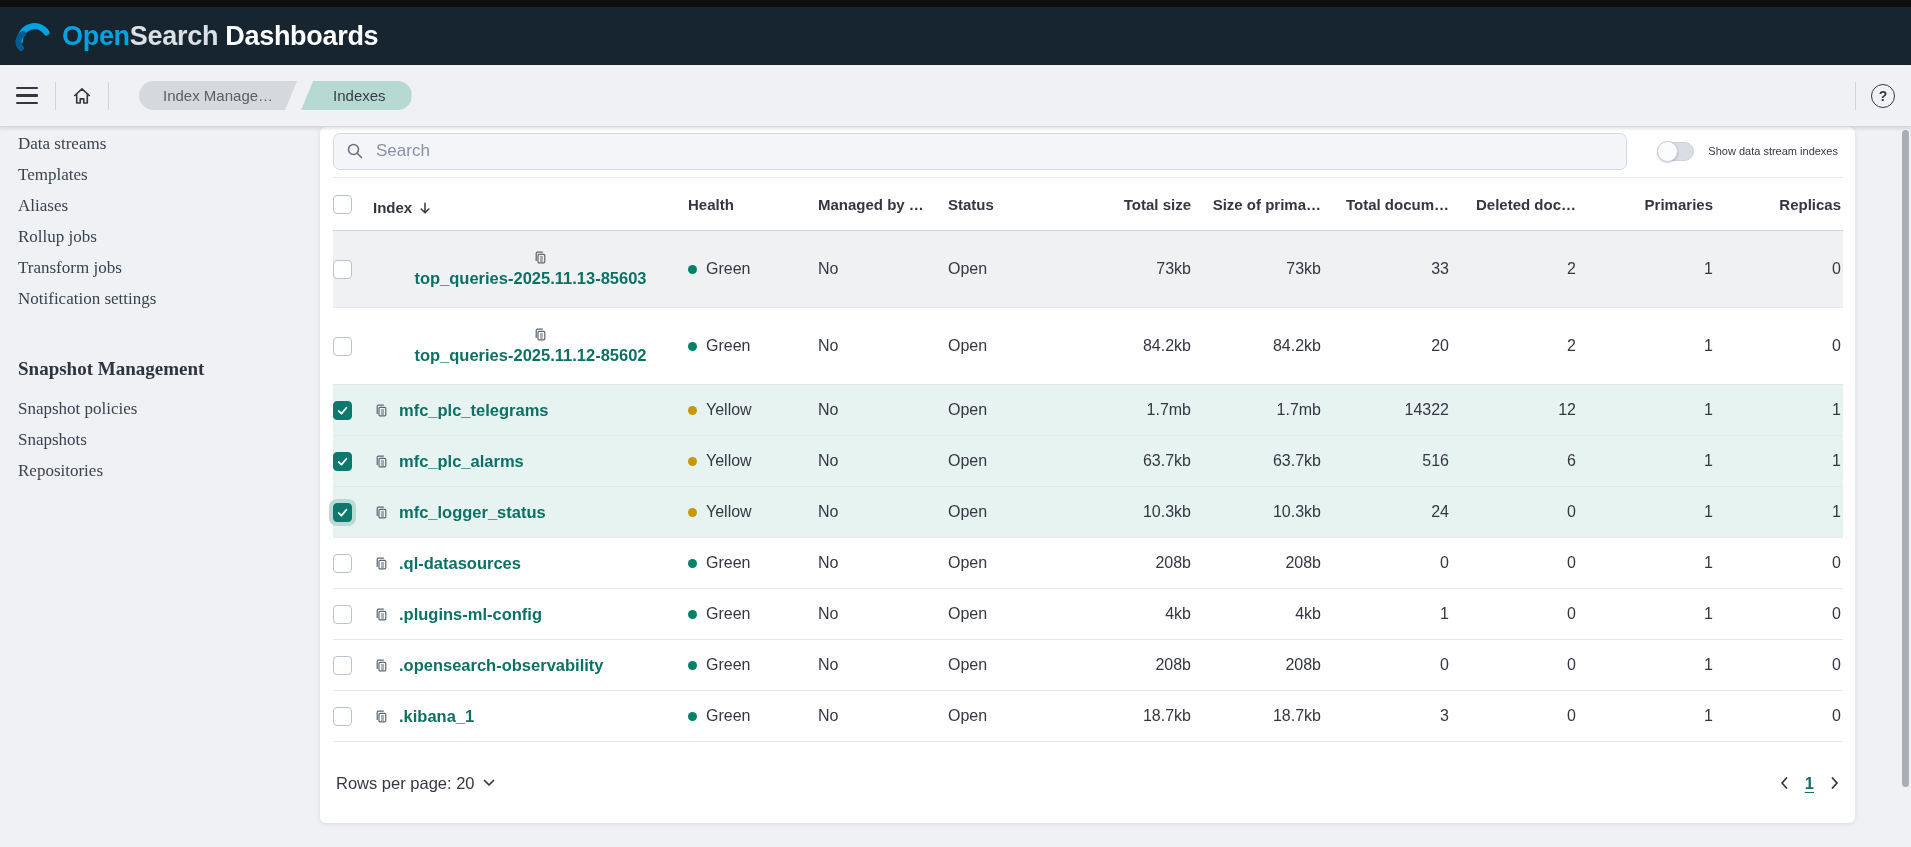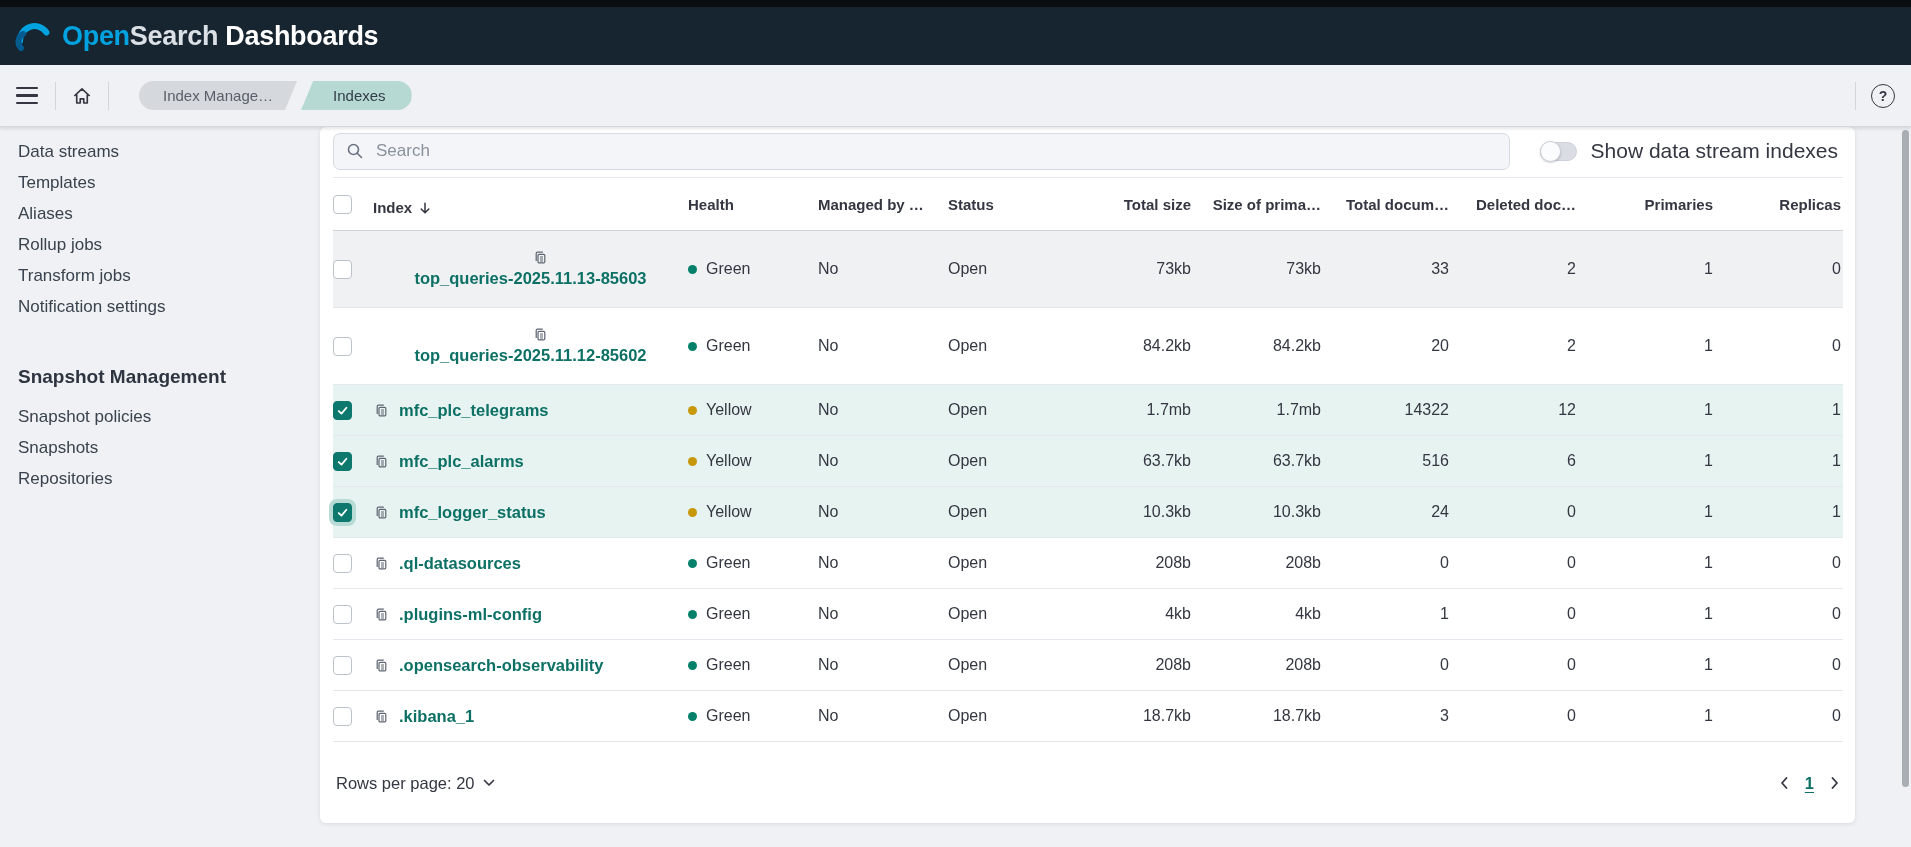--- a/index.html
+++ b/index.html
@@ -33,40 +33,40 @@
     clip-path:polygon(12px 0, 100% 0, 100% 100%, 0 100%); margin-left:4px; }
   .nav-spacer { flex:1; }
   .help-btn { width:24px; height:24px; border:1.8px solid #343741; border-radius:50%;
     display:flex; align-items:center; justify-content:center; font-size:14px; font-weight:700; color:#343741;
     cursor:pointer; margin-left:15px; }
 
   
   .page { position:absolute; top:127px; left:0; width:100%; height:720px; background:#eff1f4; }
 
   
-  .sidebar { position:absolute; top:8px; left:0; width:306px; padding:1px 0 0 18px; }
+  .sidebar { position:absolute; top:0; left:0; width:306px; padding:1px 0 0 18px;font-family:Liberation Serif, serif; }
   .side-item { height:31px; line-height:31px; font-size:17px; color:#3a434d; cursor:pointer; }
   .side-title { margin-top:39px; margin-bottom:9px; height:31px; line-height:31px; font-size:19px; font-weight:700; color:#2f3540; }
 
   
   .card { position:absolute; left:320px; top:0; width:1535px; height:696px; background:#ffffff;
     border-radius:6px; box-shadow:0 1px 4px rgba(109,120,138,0.18); padding:4px 12px 0 13px; }
 
   .controls { height:40px; display:flex; align-items:center; }
   .search-box { flex:1; display:flex; align-items:center; height:37px; background:#f3f5f8;
     border:1px solid #d5dae2; border-radius:7px; padding:0 12px; gap:10px; }
   .search-box input { flex:1; border:none; background:transparent; outline:none; font-size:17px; color:#343741;
     font-family:"Liberation Sans", sans-serif; }
   .search-box input::placeholder { color:#8a919c; }
   .toggle-group { display:flex; align-items:center; gap:14px; margin-left:30px; padding-right:5px; }
   .toggle { position:relative; width:37px; height:19px; border-radius:10px; background:#dadde3;
     border:1px solid #cdd2d9; cursor:pointer; }
   .toggle .knob { position:absolute; left:-1px; top:-2px; width:21px; height:21px; background:#fbfcfd;
     border:1px solid #c9ced6; border-radius:50%; box-shadow:0 1px 2px rgba(0,0,0,0.18); }
-  .toggle-label { font-size:21px; color:#343741; white-space:nowrap; }
+  .toggle-label { font-size:11px; color:#343741; white-space:nowrap; }
 
   
   table { width:1510px; border-collapse:collapse; table-layout:fixed; margin-top:6px; }
   thead tr { height:53px; border-top:1px solid #e6e9ed; border-bottom:1px solid #cfd4da; }
   th { font-size:15px; font-weight:700; color:#343741; text-align:left; padding:0; }
   th.num, td.num { text-align:right; padding-right:2px; }
   .th-sort { display:inline-flex; align-items:center; gap:7px; cursor:pointer;margin-top:7px; }
   tbody tr { border-bottom:1px solid #e4e7ec; }
   tbody tr.hovered { background:#f0f1f3; }
   tbody tr.selected { background:var(--selected-bg,#e6f3f1); }

